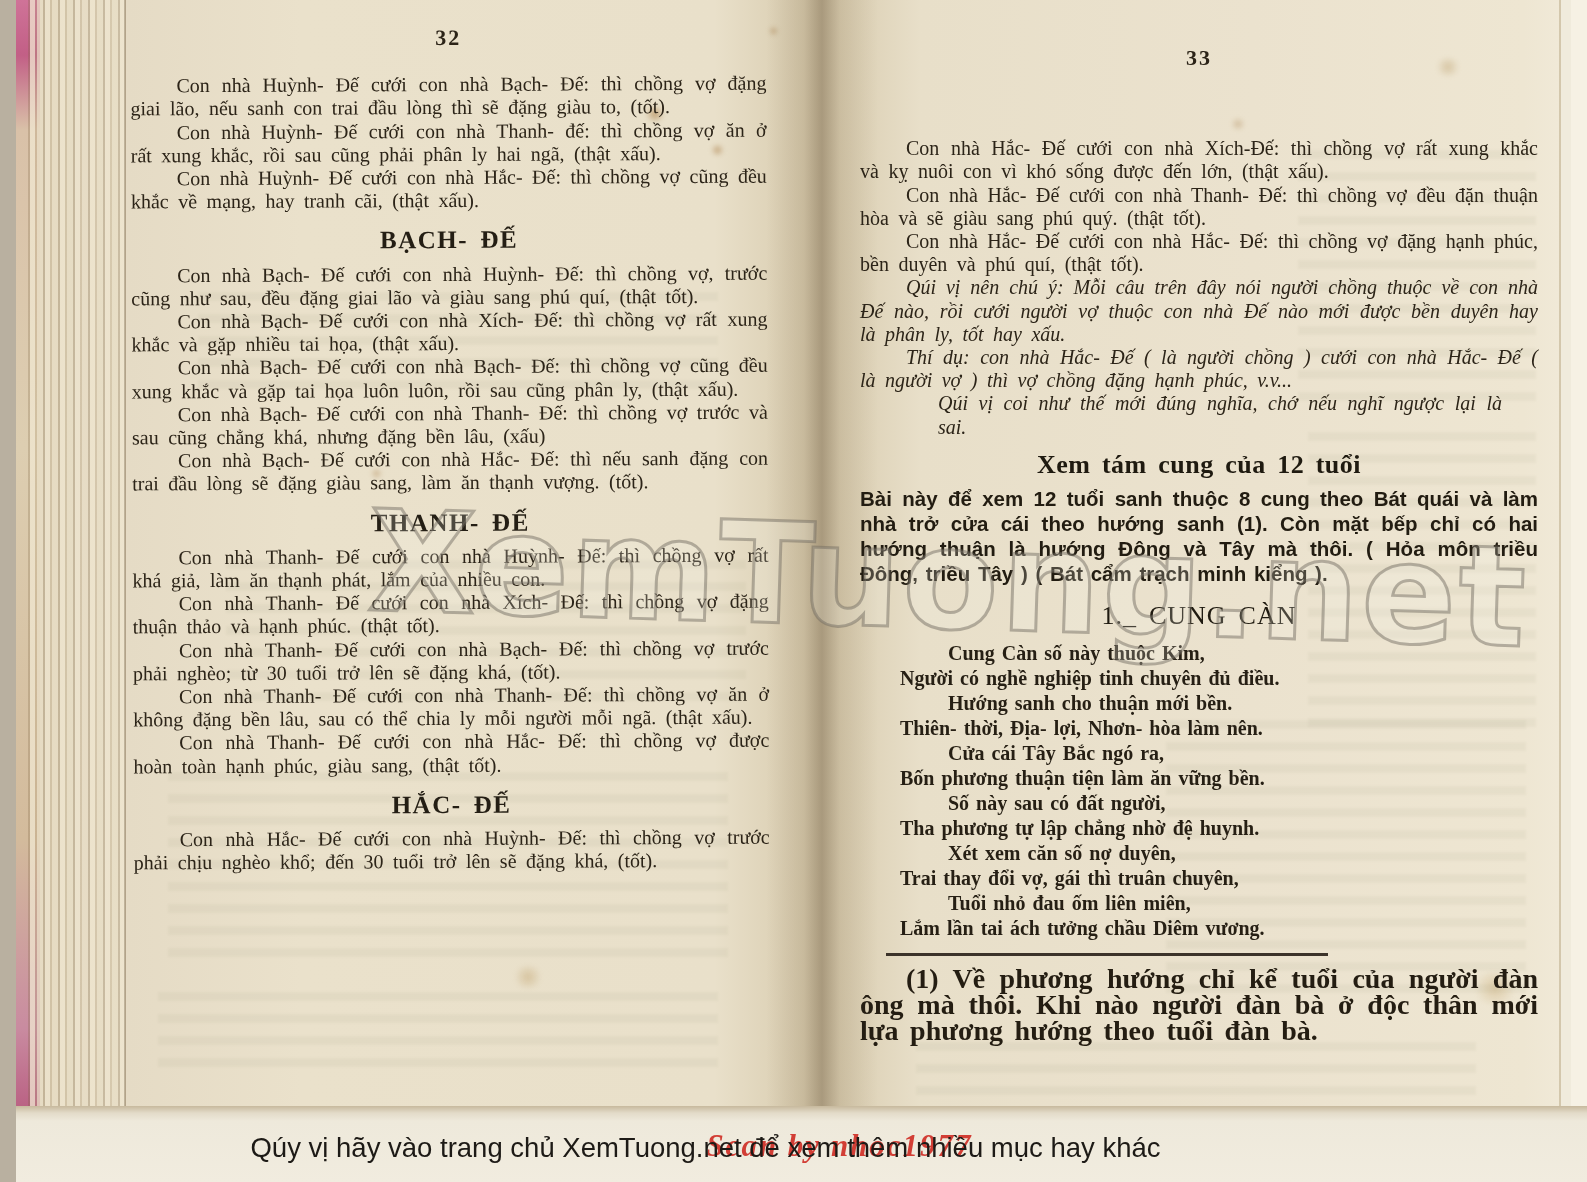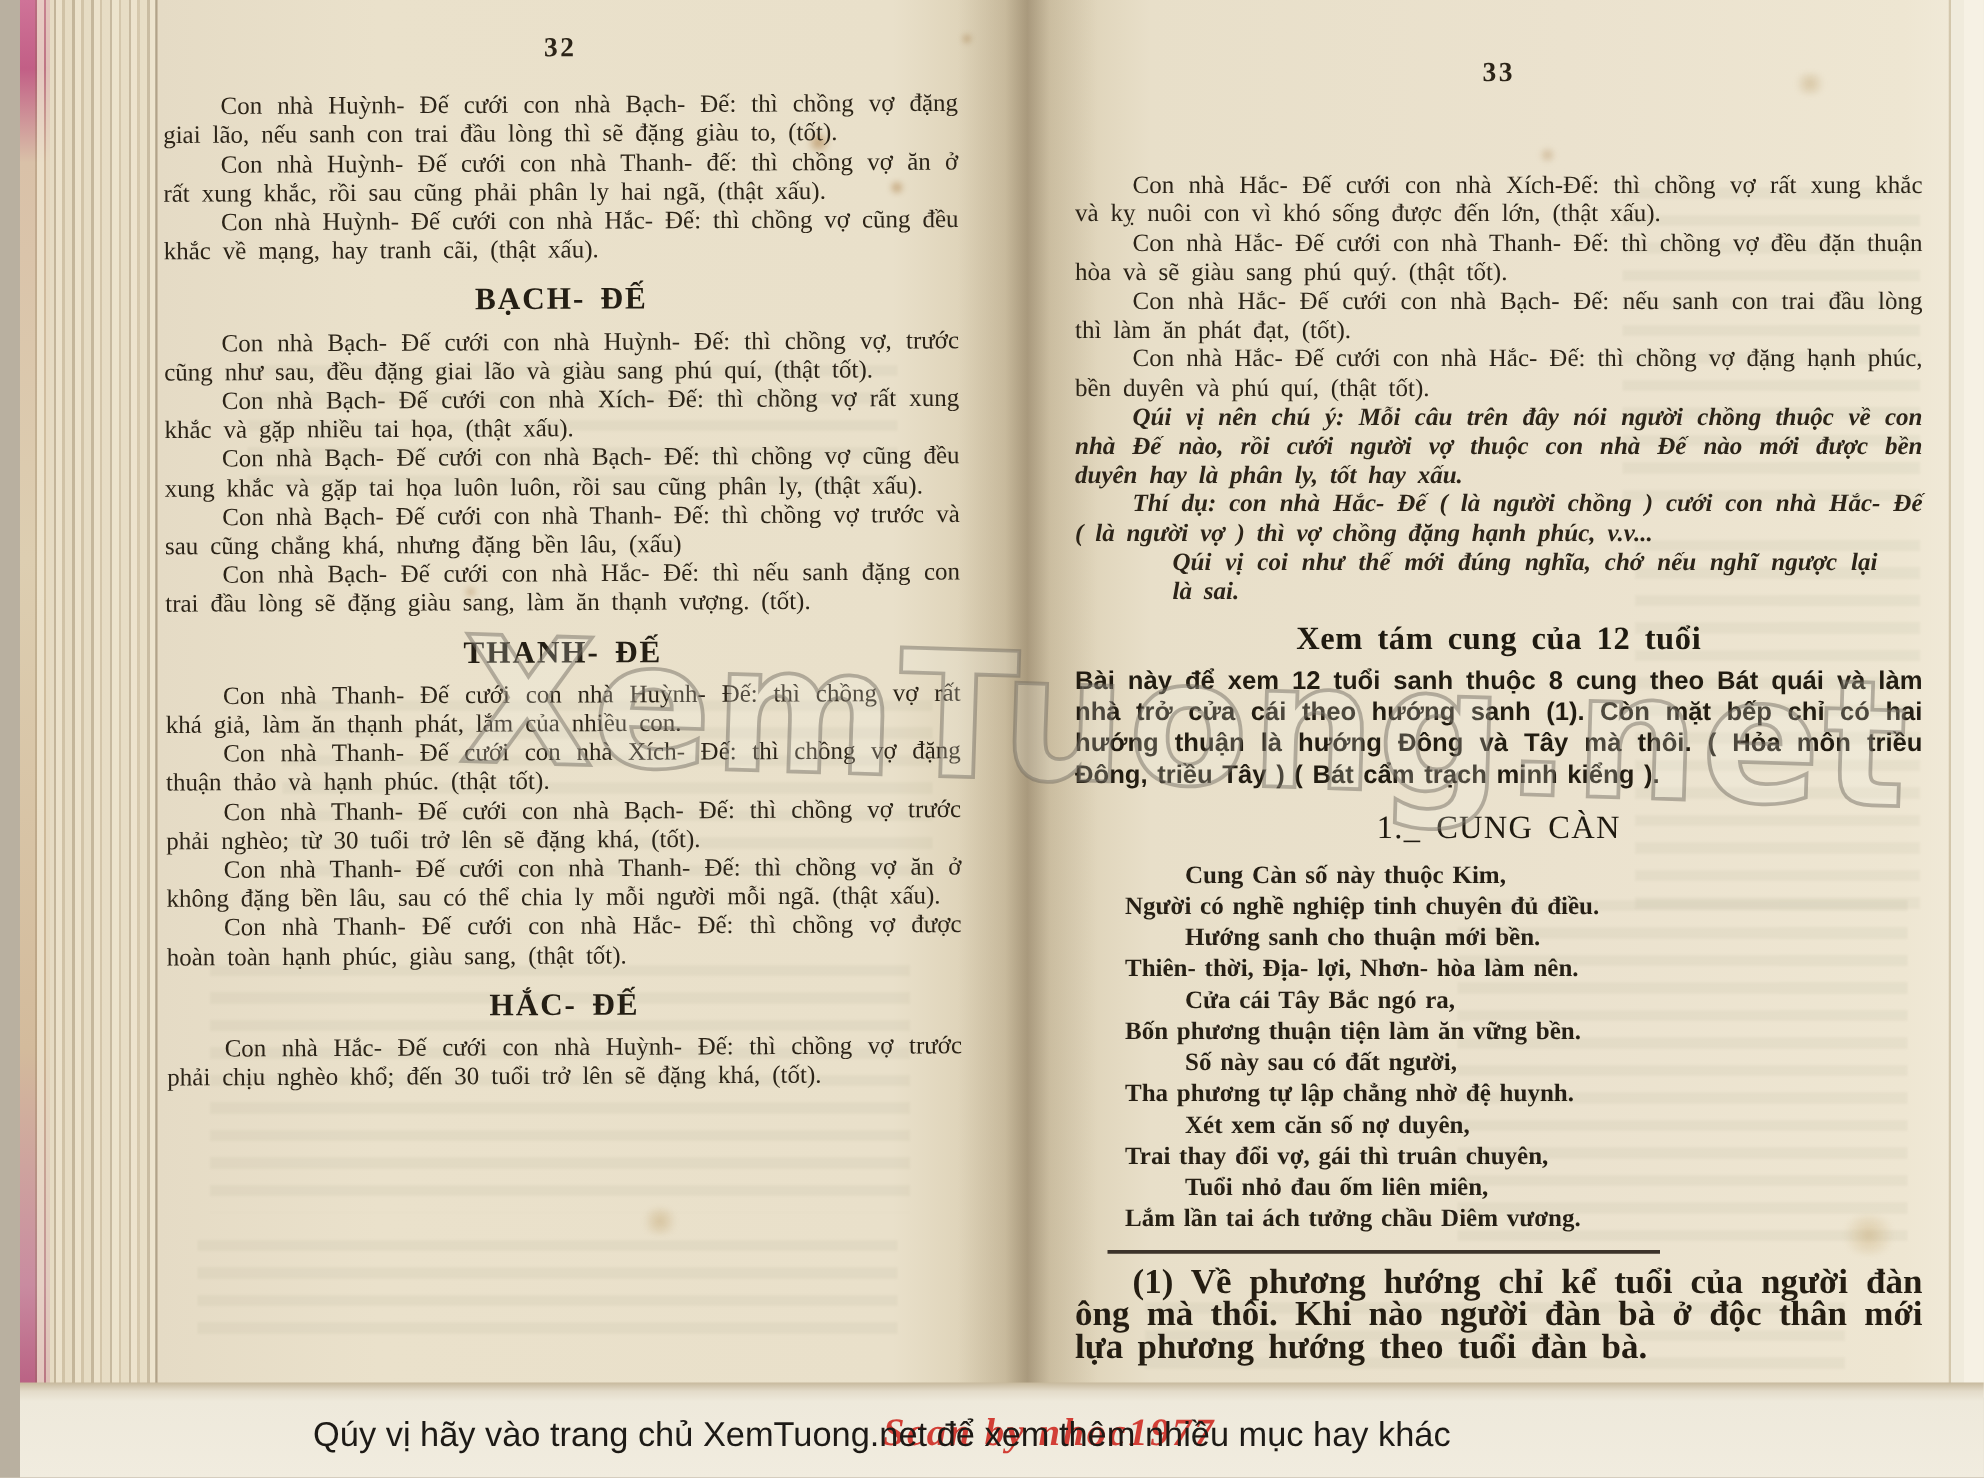--- a/index.html
+++ b/index.html
@@ -58,21 +58,21 @@
   .col{position:absolute;color:#2c2418;font-size:20px;line-height:23.2px;
        text-align:justify;word-spacing:4.5px;}
   .col p{margin:0;text-indent:46px;}
   .left-col{left:116px;top:26px;width:636px;transform:rotate(-0.25deg);}
   .right-col{left:844px;top:46px;width:678px;}
   .pgnum{text-align:center;text-indent:0;font-weight:700;font-size:22px;letter-spacing:2px;}
   .left-col .pgnum{margin-bottom:24px;}
   .right-col .pgnum{margin-bottom:68px;}
   h3.sec{text-align:center;font-size:25px;font-weight:800;letter-spacing:1.5px;
          margin:16px 0 11px;color:#241e14;}
-  .notes p{font-style:italic;font-weight:700;}
+  .notes p{font-style:italic;font-weight:400;}
   .notes p:nth-of-type(3){margin-left:78px;margin-right:36px;text-indent:0;}
   h3.tc-head{text-align:center;font-size:26px;font-weight:700;margin:14px 0 10px;
          letter-spacing:.5px;color:#1f1a10;}
   .tc-intro{font-family:"Liberation Sans",sans-serif;font-weight:700;font-size:20.5px;
          line-height:25px;text-indent:0 !important;color:#221c11;word-spacing:2px;}
   h3.cc-head{text-align:center;font-size:26px;font-weight:400;margin:18px 0 14px;
          letter-spacing:1px;color:#1f1a10;}
   .verse{font-weight:700;line-height:25px;text-align:left;word-spacing:2px;color:#261f14;}
   .verse p{margin:0;text-indent:0;padding-left:40px;}
   .verse p:nth-of-type(odd){padding-left:88px;}
@@ -152,21 +152,20 @@
       </div>
   </div>
 
   <div class="col right-col">
     <div class="pgnum">33</div>
 
     <div>
 
     <p>Con nhà Hắc- Đế cưới con nhà Xích-Đế: thì chồng vợ rất xung khắc và kỵ nuôi con vì khó sống được đến lớn, (thật xấu).</p>
         <p>Con nhà Hắc- Đế cưới con nhà Thanh- Đế: thì chồng vợ đều đặn thuận hòa và sẽ giàu sang phú quý. (thật tốt).</p>
-        <p>Con nhà Hắc- Đế cưới con nhà Bạch- Đế: nếu sanh con trai đầu lòng thì làm ăn phát đạt, (tốt).</p>
         <p>Con nhà Hắc- Đế cưới con nhà Hắc- Đế: thì chồng vợ đặng hạnh phúc, bền duyên và phú quí, (thật tốt).</p>
       </div>
 
     <div class="notes">
 
     <p>Qúi vị nên chú ý: Mỗi câu trên đây nói người chồng thuộc về con nhà Đế nào, rồi cưới người vợ thuộc con nhà Đế nào mới được bền duyên hay là phân ly, tốt hay xấu.</p>
         <p>Thí dụ: con nhà Hắc- Đế ( là người chồng ) cưới con nhà Hắc- Đế ( là người vợ ) thì vợ chồng đặng hạnh phúc, v.v...</p>
         <p>Qúi vị coi như thế mới đúng nghĩa, chớ nếu nghĩ ngược lại là sai.</p>
       </div>
 

